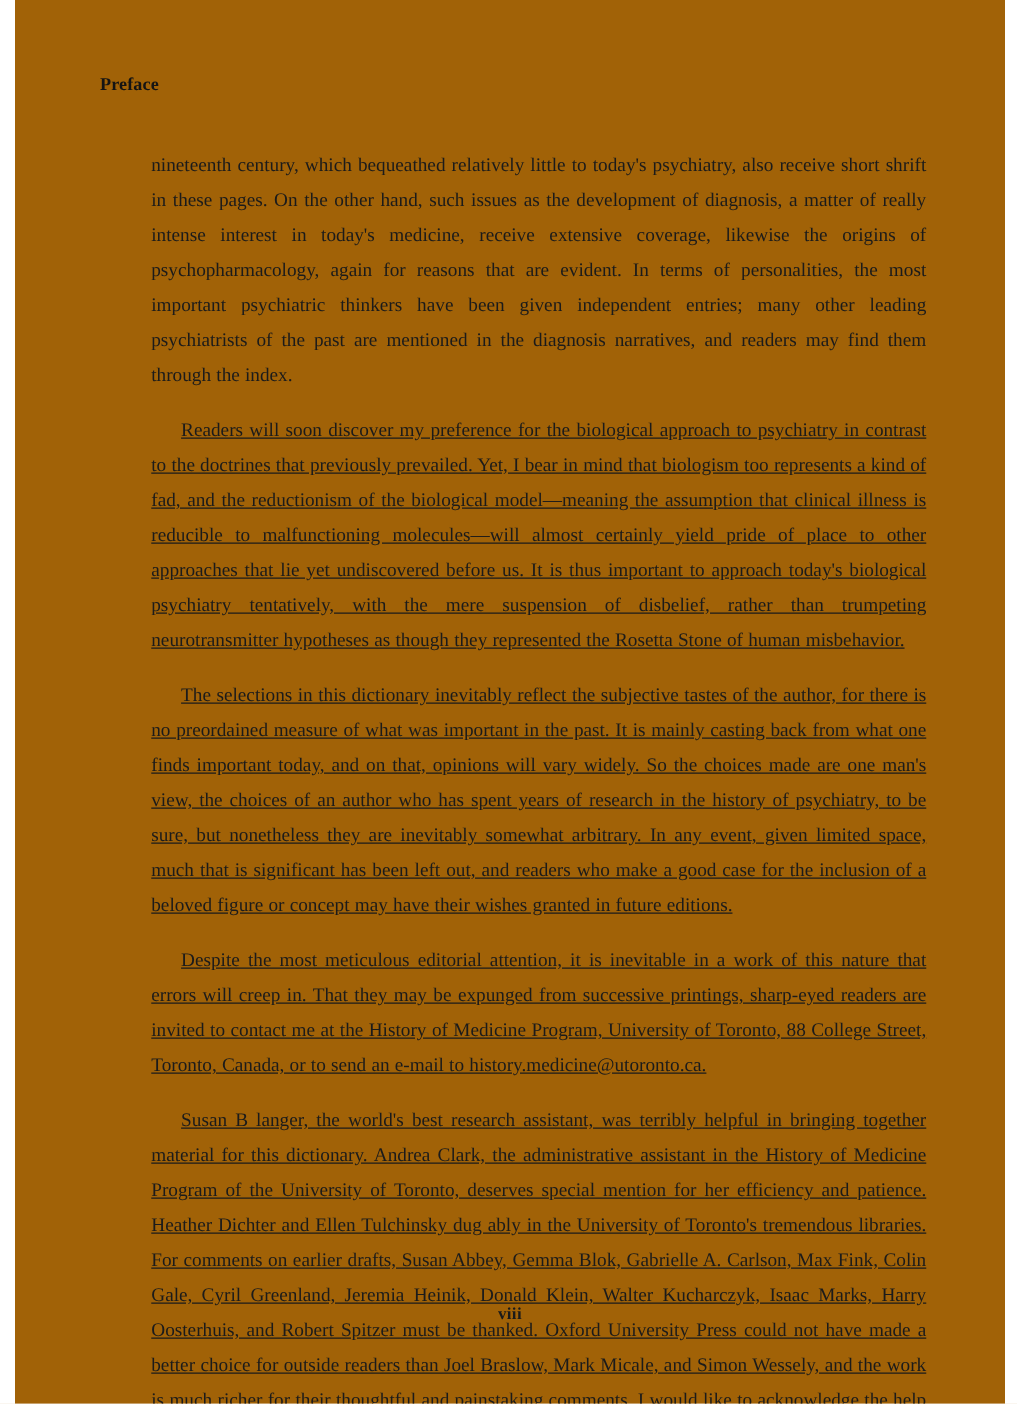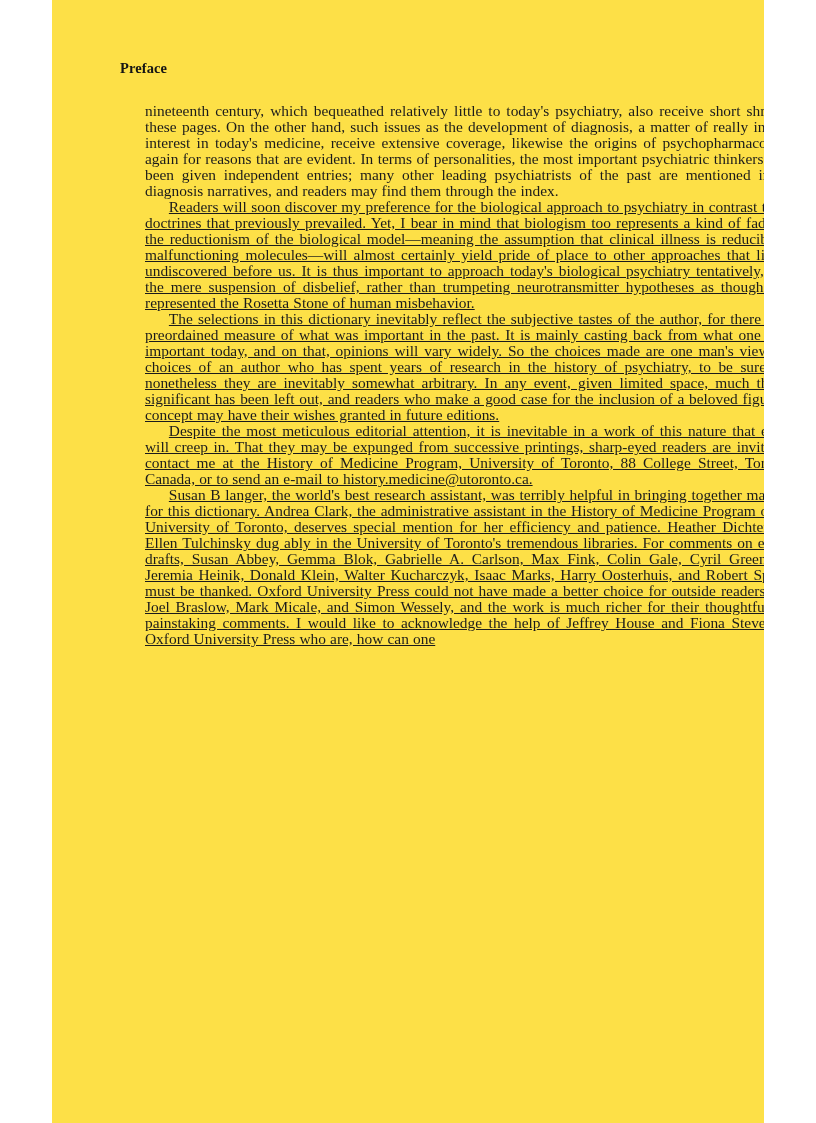--- a/index.html
+++ b/index.html
@@ -7,24 +7,24 @@
     margin: 0;
     padding: 0;
     background: #ffffff;
   }
   body {
     font-family: "Liberation Serif", "DejaVu Serif", serif;
     color: #1a1a1a;
   }
   .page {
     position: relative;
-    width: 712px;
+    width: 792px;
     height: 1123px;
     margin: 0 auto;
-    background: #fde047;
+    background: #a16207;
     overflow: hidden;
   }
 
   
   .running-head {
     position: absolute;
     left: 68px;
     top: 60px;
     font-family: "Liberation Serif", "DejaVu Serif", serif;
     font-weight: bold;
@@ -36,23 +36,23 @@
 
   
   .text-block {
     position: absolute;
     left: 93px;
     top: 103px;
     width: 652px;
   }
 
   .para {
-    margin: 0;
+    margin: 16px;
     font-size: 15.4px;
-    line-height: 16px;
+    line-height: 28px;
     text-align: justify;
     text-justify: inter-word;
     color: #1b1b1b;
     -webkit-hyphens: none;
     hyphens: none;
     word-spacing: 0.02em;
   }
   .para.indent {
     text-indent: 1.55em;
     text-decoration: underline;
@@ -82,14 +82,15 @@
   <div class="running-head">Preface</div>
 
   <div class="text-block">
     <p class="para cont">nineteenth century, which bequeathed relatively little to today's psychiatry, also receive short shrift in these pages. On the other hand, such issues as the development of diagnosis, a matter of really intense interest in today's medicine, receive extensive coverage, likewise the origins of psychopharmacology, again for reasons that are evident. In terms of personalities, the most important psychiatric thinkers have been given independent entries; many other leading psychiatrists of the past are mentioned in the diagnosis narratives, and readers may find them through the index.</p>
     <p class="para indent">Readers will soon discover my preference for the biological approach to psychiatry in contrast to the doctrines that previously prevailed. Yet, I bear in mind that biologism too represents a kind of fad, and the reductionism of the biological model—meaning the assumption that clinical illness is reducible to malfunctioning molecules—will almost certainly yield pride of place to other approaches that lie yet undiscovered before us. It is thus important to approach today's biological psychiatry tentatively, with the mere suspension of disbelief, rather than trumpeting neurotransmitter hypotheses as though they represented the Rosetta Stone of human misbehavior.</p>
     <p class="para indent">The selections in this dictionary inevitably reflect the subjective tastes of the author, for there is no preordained measure of what was important in the past. It is mainly casting back from what one finds important today, and on that, opinions will vary widely. So the choices made are one man's view, the choices of an author who has spent years of research in the history of psychiatry, to be sure, but nonetheless they are inevitably somewhat arbitrary. In any event, given limited space, much that is significant has been left out, and readers who make a good case for the inclusion of a beloved figure or concept may have their wishes granted in future editions.</p>
     <p class="para indent">Despite the most meticulous editorial attention, it is inevitable in a work of this nature that errors will creep in. That they may be expunged from successive printings, sharp-eyed readers are invited to contact me at the History of Medicine Program, University of Toronto, 88 College Street, Toronto, Canada, or to send an e-mail to history.medicine@utoronto.ca.</p>
     <p class="para indent">Susan B langer, the world's best research assistant, was terribly helpful in bringing together material for this dictionary. Andrea Clark, the administrative assistant in the History of Medicine Program of the University of Toronto, deserves special mention for her efficiency and patience. Heather Dichter and Ellen Tulchinsky dug ably in the University of Toronto's tremendous libraries. For comments on earlier drafts, Susan Abbey, Gemma Blok, Gabrielle A. Carlson, Max Fink, Colin Gale, Cyril Greenland, Jeremia Heinik, Donald Klein, Walter Kucharczyk, Isaac Marks, Harry Oosterhuis, and Robert Spitzer must be thanked. Oxford University Press could not have made a better choice for outside readers than Joel Braslow, Mark Micale, and Simon Wessely, and the work is much richer for their thoughtful and painstaking comments. I would like to acknowledge the help of Jeffrey House and Fiona Stevens at Oxford University Press who are, how can one</p>
   </div>
 
+  <div class="folio">viii</div>
 
 </div>
 
 </body></html>

